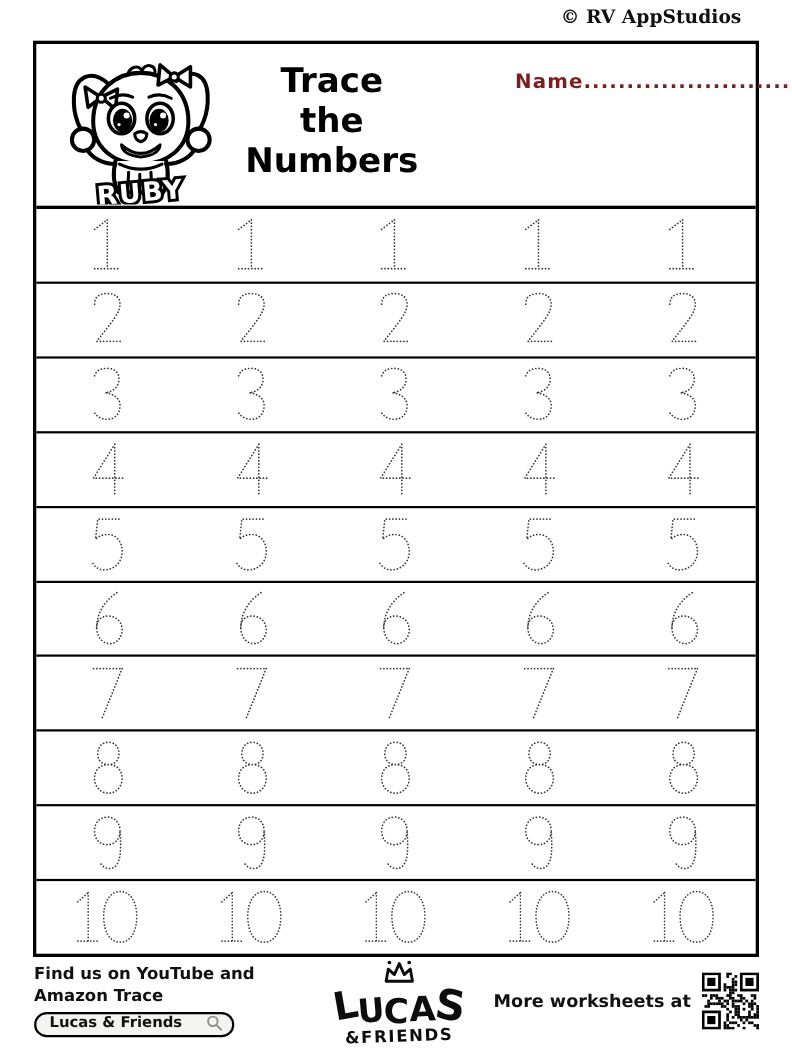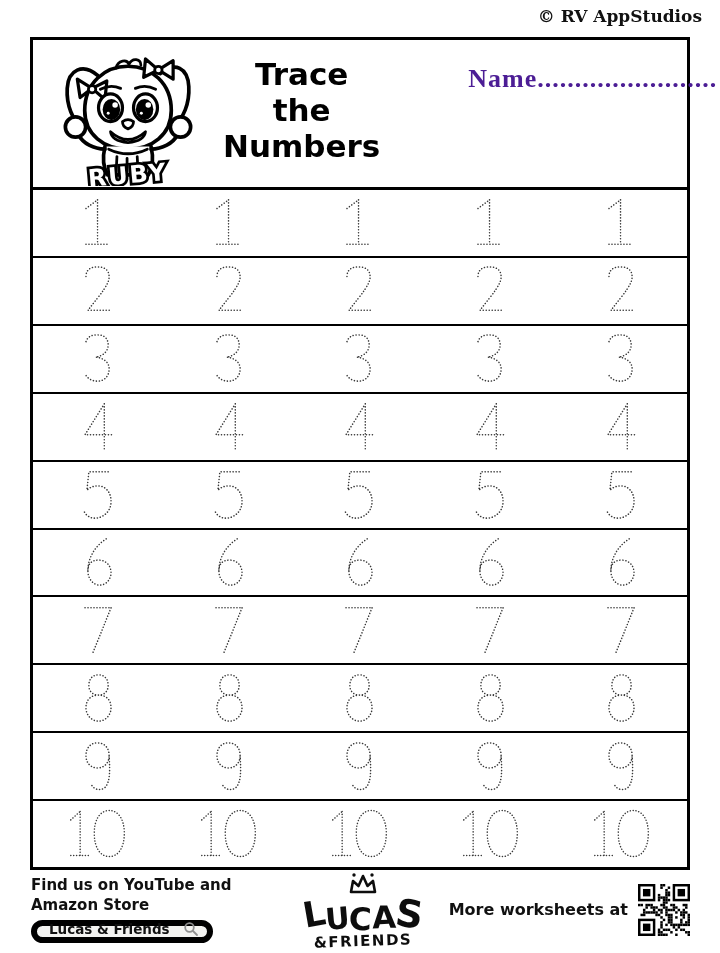--- a/index.html
+++ b/index.html
@@ -2,59 +2,59 @@
 <html><head>
 <meta charset="utf-8">
 <style>
   html,body{margin:0;padding:0;}
   body{
     width:720px;height:953px;position:relative;background:#ffffff;
     font-family:"DejaVu Sans", sans-serif;color:#000;overflow:hidden;
   }
   
   .copyright{
-    position:absolute;top:6px;right:18px;
+    position:absolute;top:6px;right:46px;
     font-family:"DejaVu Serif", serif;font-weight:bold;font-size:17px;color:#111;
   }
   
   .sheet{
     position:absolute;left:30px;top:37px;width:660px;height:833px;
     box-sizing:border-box;border:3px solid #000;
     display:flex;flex-direction:column;background:#fff;
   }
   .sheet-header{
     height:150px;flex:0 0 150px;border-bottom:3px solid #000;
     display:flex;box-sizing:border-box;
   }
   .mascot{width:190px;flex:0 0 190px;display:flex;align-items:flex-start;justify-content:center;}
   .mascot svg{margin-top:6px;}
   .header-text{flex:1;display:flex;}
   .title{
     margin-top:16px;text-align:center;font-weight:bold;font-size:31px;letter-spacing:0px;color:#000;
   }
   .name-line{
-    margin-top:24px;margin-left:88px;font-weight:bold;font-size:26px;letter-spacing:1px;color:#4c1d95;font-family:Liberation Serif, serif;
+    margin-top:24px;margin-left:88px;font-weight:bold;font-size:18px;letter-spacing:1px;color:#7f1d1d;
   }
   
   .rows{flex:1;display:flex;flex-direction:column;}
   .num-row{flex:1;display:flex;align-items:center;}
   .num-row + .num-row{border-top:2.5px solid #000;}
   .cell{flex:1;display:flex;align-items:center;justify-content:center;height:100%;}
   #digit-defs path, #digit-defs ellipse{
     fill:none;stroke:#383838;stroke-width:1.6;
     stroke-dasharray:0.1 3;stroke-linecap:round;stroke-linejoin:round;
   }
   
   .footer{position:absolute;left:0;top:872px;width:720px;height:81px;}
   .footer-left{position:absolute;left:31px;top:4px;}
   .find-us-line{font-weight:bold;font-size:15px;line-height:1.3;color:#111;}
   .search-pill{
     margin-top:5px;width:182px;height:23px;border-radius:13px;
-    background:#f3f3f1;border:6px solid #000000;box-sizing:border-box;
-    display:flex;align-items:flex-end;justify-content:space-between;
+    background:#f3f3f1;border:2px solid #000000;box-sizing:border-box;
+    display:flex;align-items:flex-start;justify-content:space-between;
     padding:0 8px 0 12px;
   }
   .search-pill .stext{font-weight:bold;font-size:13.5px;color:#111;}
   .footer-logo{position:absolute;left:288px;top:0px;width:150px;text-align:center;color:#0d0d0d;}
   .crown{display:block;margin:0 auto -2px auto;}
   .logo-lucas{font-weight:bold;line-height:0.95;white-space:nowrap;}
   .logo-lucas span{display:inline-block;font-size:35px;}
   .logo-lucas span:nth-child(1){transform:rotate(-10deg) translateY(1px);}
   .logo-lucas span:nth-child(2){font-size:30px;transform:rotate(-5deg) translateY(4px);}
   .logo-lucas span:nth-child(3){font-size:31px;transform:rotate(2deg) translateY(5px);}
@@ -427,21 +427,21 @@
             <use href="#d10" width="100%" height="100%"></use>
           </svg>
         </div>
       </div>
     </div>
 </div>
 
 <div class="footer">
   <div class="footer-left">
     <div class="find-us-line">Find us on YouTube and</div>
-    <div class="find-us-line">Amazon Store</div>
+    <div class="find-us-line">Amazon Trace</div>
     <div class="search-pill">
       <span class="stext">Lucas &amp; Friends</span>
       <svg width="16" height="16" viewBox="0 0 16 16">
         <circle cx="6.5" cy="6.5" r="4.3" fill="none" stroke="#8f8f8f" stroke-width="1.8"></circle>
         <line x1="10" y1="10" x2="14" y2="14" stroke="#8f8f8f" stroke-width="1.8" stroke-linecap="round"></line>
       </svg>
     </div>
   </div>
 
   <div class="footer-logo">

